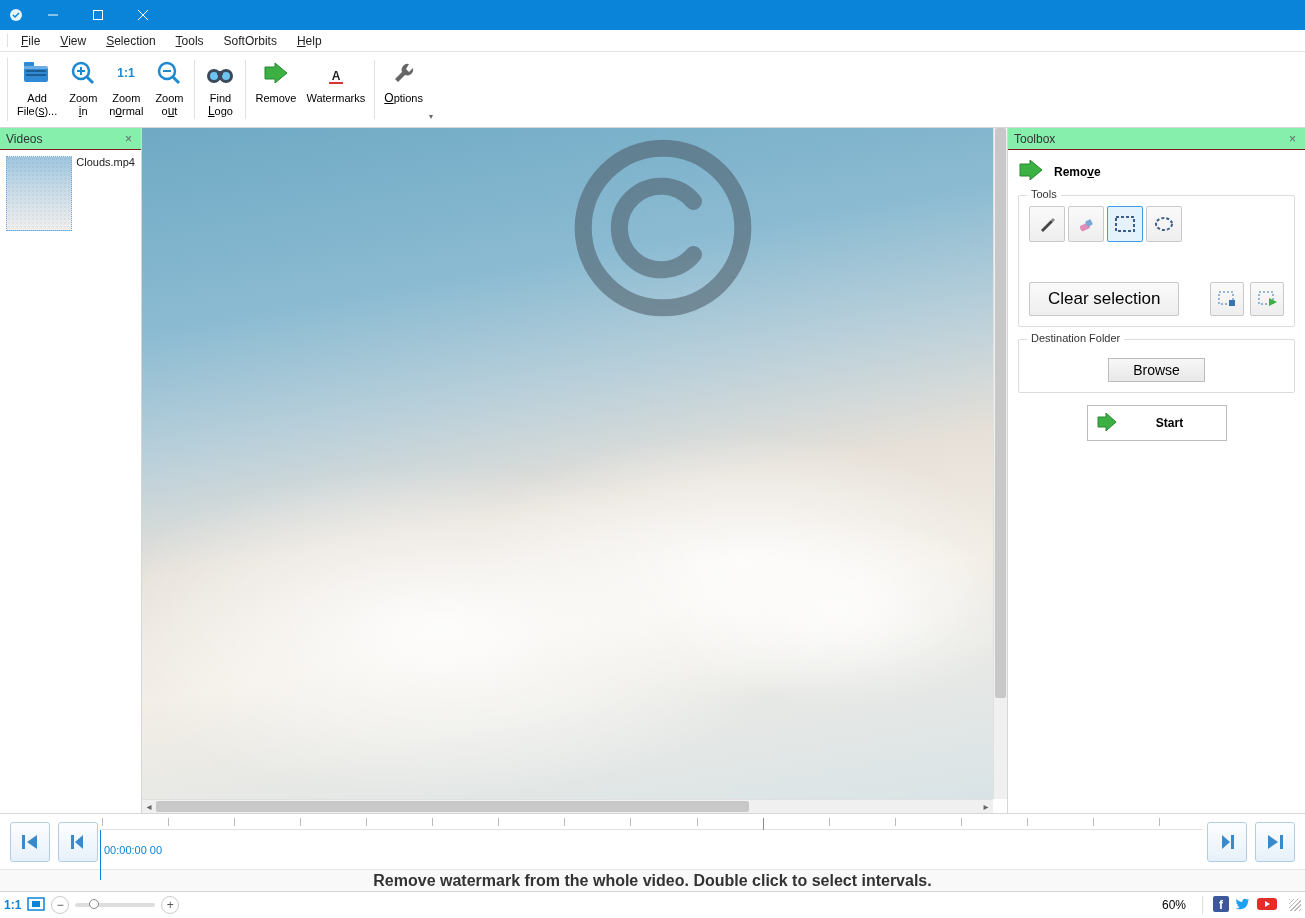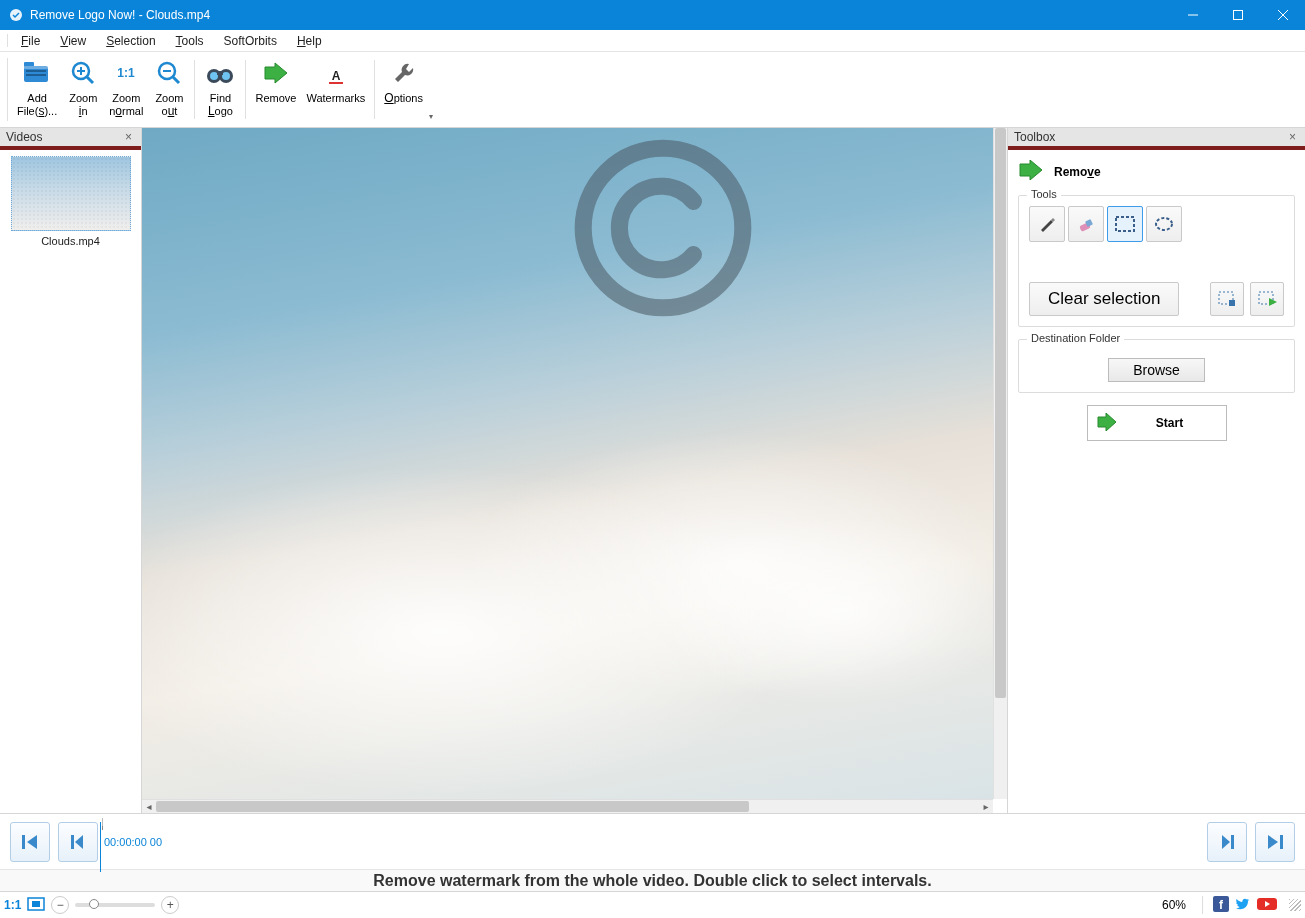--- a/index.html
+++ b/index.html
@@ -21,23 +21,23 @@
 .ribbon { height: 76px; border-bottom: 1px solid #d6d6d6; display: flex; align-items: stretch; padding: 2px 4px; background:#fff; gap:2px; }
 .ribbon .tool { min-width: 40px; padding: 2px 4px; display: flex; flex-direction: column; align-items: center; justify-content: flex-start; text-align:center; gap:2px; border-radius: 2px;}
 .ribbon .tool .ico { height: 34px; display:flex; align-items:center; justify-content:center; }
 .ribbon .tool .lbl { font-size: 11px; line-height: 1.15; }
 .ribbon .rsep { width: 1px; background: #e0e0e0; margin: 6px 3px; }
 .ribbon .drop { width:10px; display:flex; align-items:flex-end; padding-bottom:4px; font-size:8px; color:#666;}
 
 
 .middle { flex: 1; display: flex; overflow: hidden; }
 .videos-panel { width: 142px; border-right: 1px solid #d6d6d6; display:flex; flex-direction:column; background:#fff;}
-.panel-header { height: 22px; background: #e5e5e5; border-bottom: 4px solid #7f1d1d; display:flex; align-items:center; padding:0 6px; font-size:12px; color:#333; }
+.panel-header { height: 22px; background: #86efac; border-bottom: 1px solid #7f1d1d; display:flex; align-items:center; padding:0 6px; font-size:12px; color:#333; }
 .panel-header .x { margin-left:auto; font-size:12px; color:#666; cursor:pointer; padding:0 3px;}
-.videos-body { padding: 6px; display:flex; flex-direction:column; align-items:center; gap:4px; }
+.videos-body { padding: 6px; display:flex; flex-direction:row; gap:4px; }
 .thumb { width: 120px; height: 75px; border: 1px dotted #6ea8d8; background: linear-gradient(180deg,#9fc6e0 0%, #c8dbe8 45%, #f0efed 100%); display:flex; align-items:flex-start; justify-content:flex-end; position:relative; }
 .thumb::after{ content:""; position:absolute; inset:0; background-image:radial-gradient(rgba(0,0,0,0.04) 1px, transparent 1px); background-size:4px 4px; pointer-events:none;}
 .thumb-label { font-size: 11px; color:#222; }
 
 
 .mainview { flex: 1; display:flex; flex-direction:column; background: #fff; position:relative; }
 .canvas-wrapper{ flex:1; position:relative; overflow:hidden; }
 .canvas { position:absolute; inset:0 14px 14px 0; background: linear-gradient(170deg,#6fa9c4 0%, #8bbbd2 25%, #b8cfda 40%, #e6e0d8 55%, #f2ede5 70%, #d9e3e6 100%); }
 .canvas .cloud-overlay{position:absolute;inset:0;background:radial-gradient(ellipse 60% 35% at 35% 75%, rgba(255,255,255,.9), transparent 70%), radial-gradient(ellipse 45% 28% at 70% 65%, rgba(255,255,255,.85), transparent 70%), radial-gradient(ellipse 30% 20% at 82% 72%, rgba(255,255,255,.8), transparent 70%);}
 .canvas .copyright{ position:absolute; top:5px; left:50%; width:190px; height:190px; display:flex; align-items:center; justify-content:center;}
@@ -62,21 +62,21 @@
 .smallbtn{ width:34px; height:34px; border:1px solid #c9c9c9; background:linear-gradient(#fafafa,#eee); display:flex; align-items:center; justify-content:center; border-radius:2px;}
 .destbox{ border:1px solid #c9c9c9; background:#fff; height:48px; padding:4px 6px; font-size:11px; color:#333; overflow:hidden;}
 .browsebtn{ margin:8px auto 0; display:block; padding:3px 24px; border:1px solid #bcbcbc; background:linear-gradient(#f7f7f7,#e8e8e8); font-size:14px; border-radius:0;}
 .startbtn{ margin:0 auto; width:140px; height:36px; border:1px solid #bcbcbc; background:#fff; display:flex; align-items:center; gap:20px; padding-left:8px; font-size:11px;}
 .startbtn .lbl{ flex:1; text-align:center; padding-right:24px;font-weight:bold;}
 
 
 .player{ height:56px; border-top:1px solid #d6d6d6; display:flex; align-items:stretch; background:#fff; }
 .pbtn{ width:40px; height:40px; margin:8px 4px; border:1px solid #b2cee6; background:linear-gradient(#fcfdff,#e7f1fa); border-radius:3px; display:flex; align-items:center; justify-content:center;}
 .pbtn:first-of-type{ margin-left:10px;}
-.timecol{ display:flex; flex:1; }
+.timecol{ display:flex; flex-direction:column; flex:1; }
 .ticks{ height:12px; border-bottom:1px solid #e0e0e0; position:relative; margin-top:4px;}
 .ticks span{ position:absolute; top:0; width:1px; height:8px; background:#bbb;}
 .timecode{ font-size:11px; color:#0a84d8; padding-left:2px; position:relative;}
 .timecode::before{ content:""; position:absolute; left:-2px; top:-14px; width:1px; height:50px; background:#0a84d8;}
 .hint{ height:22px; border-top:1px solid #e5e5e5; background:#f9f9f9; text-align:center; font-size:16px; font-weight:bold; color:#333; line-height:22px;}
 
 
 .statusbar{ height:27px; border-top:1px solid #d6d6d6; display:flex; align-items:center; padding:0 4px; background:#fff; font-size:11px; gap:6px;}
 .statusbar .ratio{ color:#0a84d8; font-weight:bold;}
 .slider{ width:80px; height:4px; background:#ddd; position:relative; border-radius:2px;}
@@ -93,21 +93,20 @@
 </head>
 <body>
 
 <div class="titlebar">
   <span class="app-icon">
     <svg viewBox="0 0 16 16">
         <circle cx="8" cy="8" r="6" fill="#fff" opacity=".9"></circle>
         <path d="M5 8l2 2 4-4" stroke="#0a84d8" stroke-width="1.5" fill="none"></path>
       </svg>
   </span>
-  <span class="title">Remove Logo Now! - Clouds.mp4</span>
   <div class="winbtn">
       <svg width="10" height="10">
         <line x1="0" y1="5" x2="10" y2="5" stroke="#fff" stroke-width="1"></line>
       </svg>
     </div>
   <div class="winbtn">
       <svg width="10" height="10">
         <rect x=".5" y=".5" width="9" height="9" fill="none" stroke="#fff"></rect>
       </svg>
     </div>

